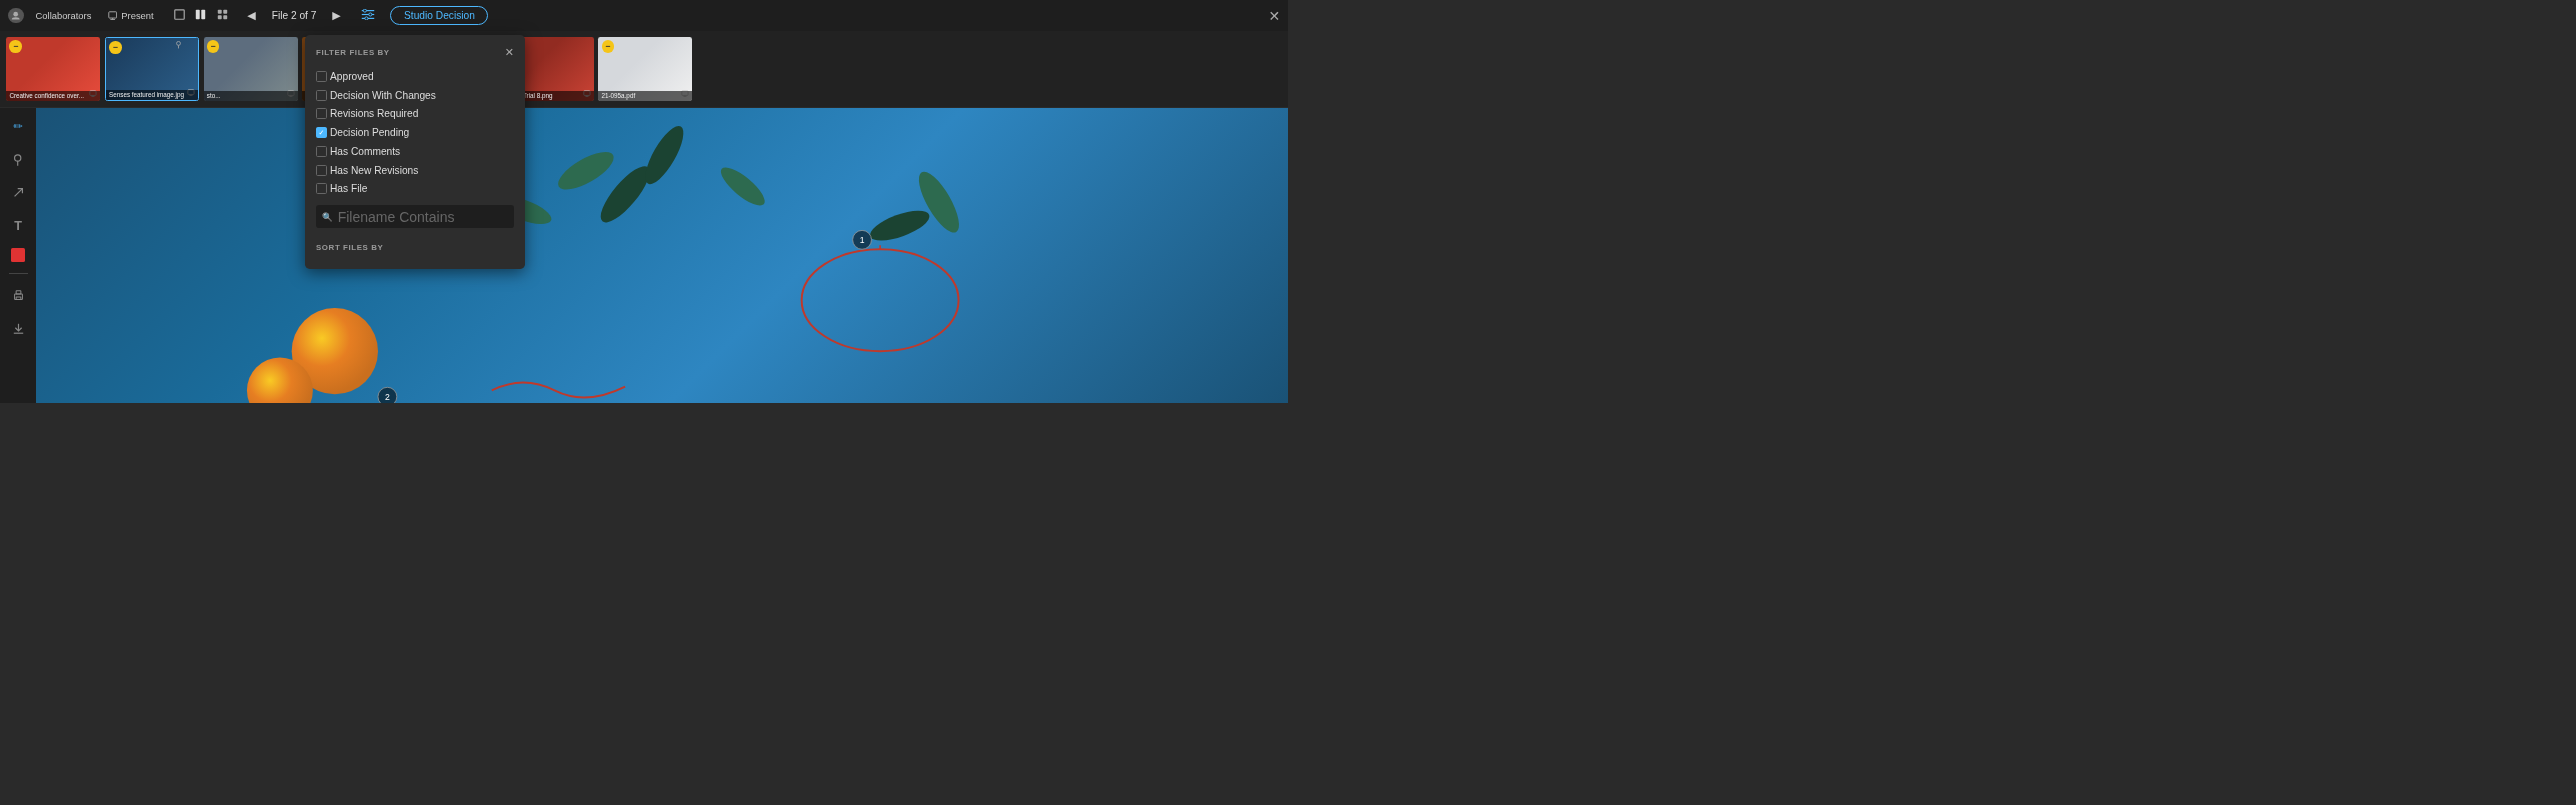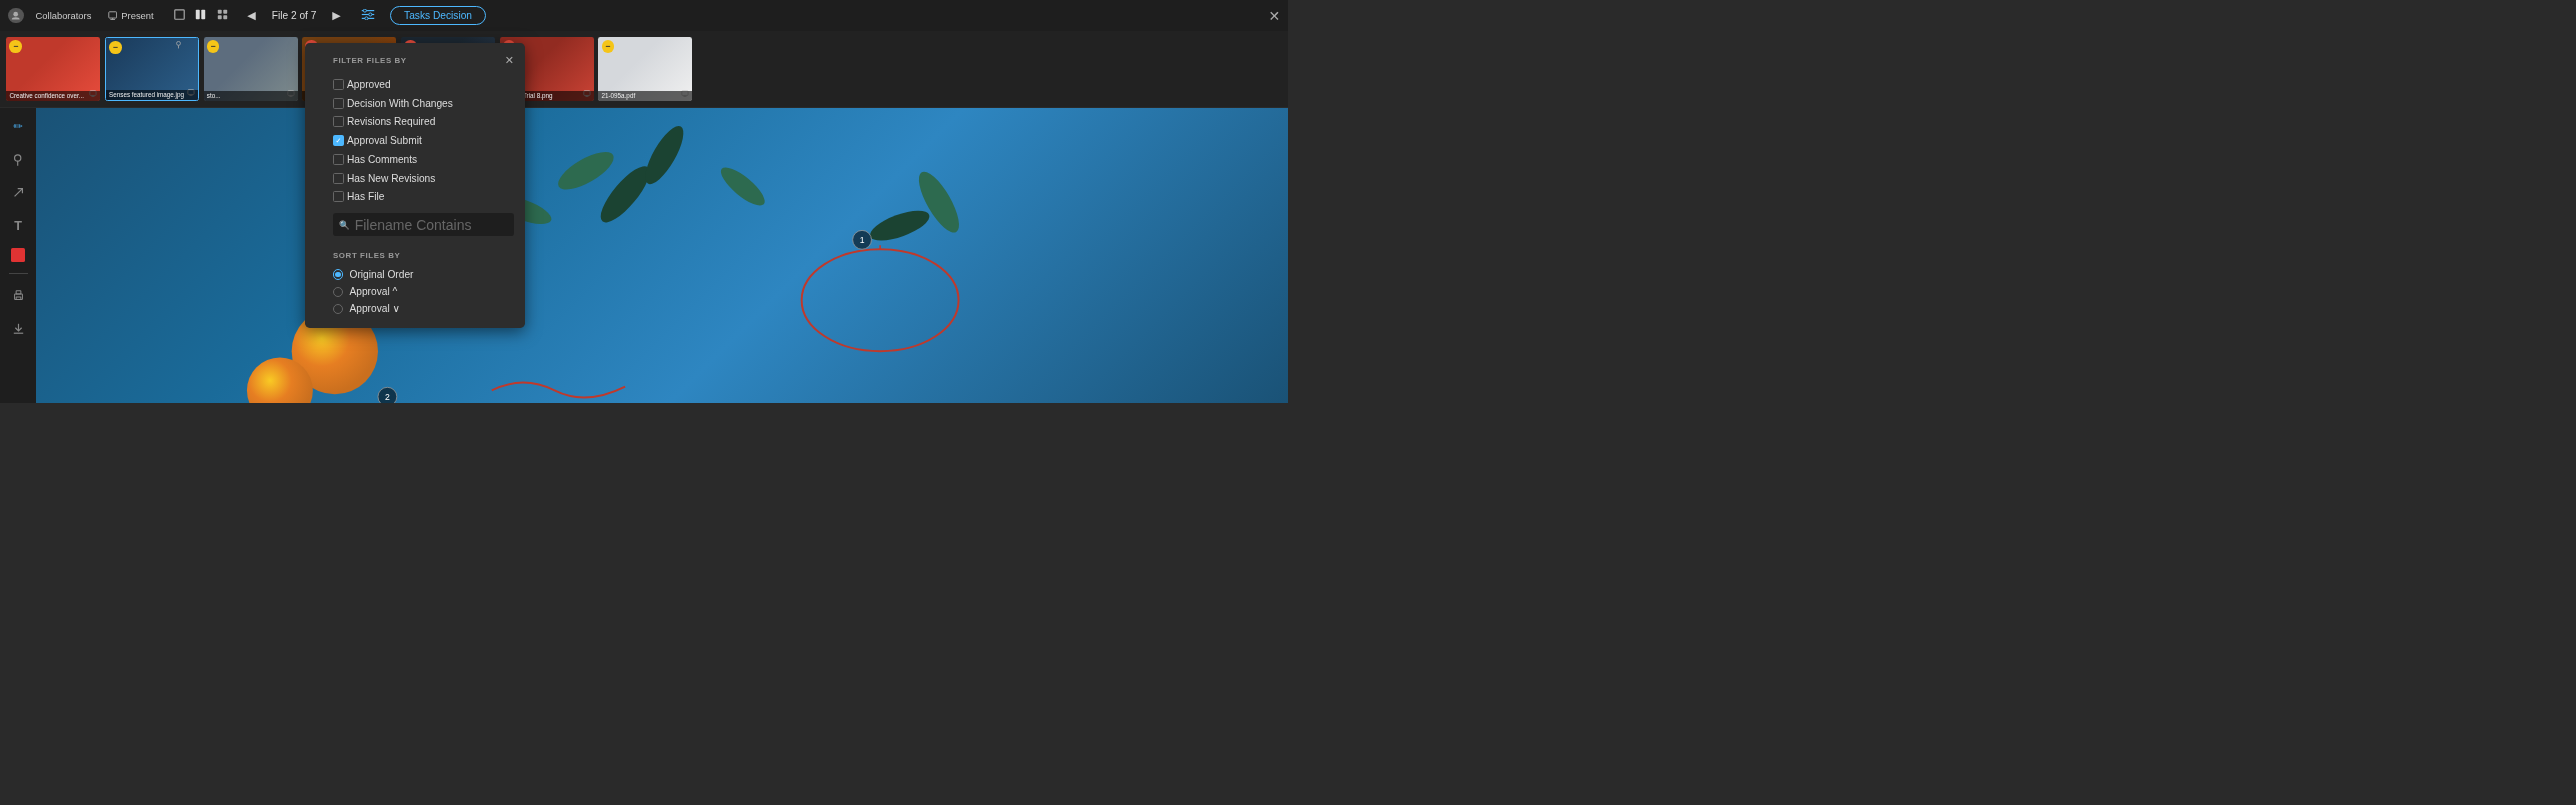--- a/index.html
+++ b/index.html
@@ -217,28 +217,28 @@
     .canvas-image {
       width: 100%;
       height: 100%;
       background: linear-gradient(135deg, #1a5276 0%, #1a6b9a 30%, #2e86c1 60%, #1a5276 100%);
       position: relative;
     }
 
     
     .filter-dropdown {
       position: absolute;
-      top: 43px;
+      top: 35px;
       left: 305px;
       width: 220px;
       background: #2d2d2d;
       border-radius: 4.7px;
       box-shadow: 0 3.1px 15.7px rgba(0,0,0,0.5);
       z-index: 100;
-      padding: 11px 0 11px 17px;
+      padding: 11px 0 11px 0;
     }
     .filter-header {
       display: flex;
       justify-content: space-between;
       align-items: center;
       padding: 0 11px 7.9px 11px;
     }
     .filter-title {
       font-size: 7.9px;
       font-weight: 600;
@@ -403,21 +403,21 @@
       <svg width="14" height="11" viewBox="0 0 18 14">
         <line x1="1" y1="2" x2="17" y2="2" stroke="#4db8ff" stroke-width="1.5"></line>
         <line x1="1" y1="7" x2="17" y2="7" stroke="#4db8ff" stroke-width="1.5"></line>
         <line x1="1" y1="12" x2="17" y2="12" stroke="#4db8ff" stroke-width="1.5"></line>
         <circle cx="5" cy="2" r="2" fill="#1e1e1e" stroke="#4db8ff" stroke-width="1.2"></circle>
         <circle cx="12" cy="7" r="2" fill="#1e1e1e" stroke="#4db8ff" stroke-width="1.2"></circle>
         <circle cx="7" cy="12" r="2" fill="#1e1e1e" stroke="#4db8ff" stroke-width="1.2"></circle>
       </svg>
     </button>
 
-    <button class="submit-btn">Tasks Decision</button>
+    <button class="submit-btn">Studio Decision</button>
   </div>
 
   <div class="topbar-right">
     <button class="close-btn">✕</button>
   </div>
 </div>
 
 <div class="thumbnail-strip" id="thumb-strip">
 <div class="thumb" style="width: 94px; height: 64px; border-radius: 2.4px; overflow: hidden; flex-shrink: 0; cursor: pointer; position: relative; background: linear-gradient(135deg, rgb(192, 57, 43) 40%, rgb(231, 76, 60) 100%);">
       <button class="thumb-minus" style="position: absolute; top: 3.1px; left: 3.1px; width: 12.6px; height: 12.6px; border-radius: 50%; background: rgb(245, 197, 24); border: none; cursor: pointer; display: flex; align-items: center; justify-content: center; font-size: 8.6px; color: rgb(51, 51, 51); font-weight: bold;">−</button>
@@ -577,21 +577,21 @@
       <div class="filter-item">
         <div class="checkbox"></div>
         <span class="filter-item-label">Decision With Changes</span>
       </div>
       <div class="filter-item">
         <div class="checkbox"></div>
         <span class="filter-item-label">Revisions Required</span>
       </div>
       <div class="filter-item">
         <div class="checkbox checked"></div>
-        <span class="filter-item-label">Approval Submit</span>
+        <span class="filter-item-label">Decision Pending</span>
       </div>
       <div class="filter-item">
         <div class="checkbox"></div>
         <span class="filter-item-label">Has Comments</span>
       </div>
       <div class="filter-item">
         <div class="checkbox"></div>
         <span class="filter-item-label">Has New Revisions</span>
       </div>
       <div class="filter-item">
@@ -600,29 +600,15 @@
       </div>
     </div>
 
   <div class="filter-search">
     <span class="search-icon-small">🔍</span>
     <input type="text" id="filename-input" placeholder="Filename Contains" style="">
   </div>
 
   <div class="sort-section">
     <div class="sort-title">SORT FILES BY</div>
-    <div id="sort-items-container">
-        <div class="sort-item">
-          <div class="radio selected"></div>
-          <span class="sort-label">Original Order</span>
-        </div>
-        <div class="sort-item">
-          <div class="radio"></div>
-          <span class="sort-label">Approval ^</span>
-        </div>
-        <div class="sort-item">
-          <div class="radio"></div>
-          <span class="sort-label">Approval ∨</span>
-        </div>
-      </div>
   </div>
 </div>
 
 
 </body></html>

